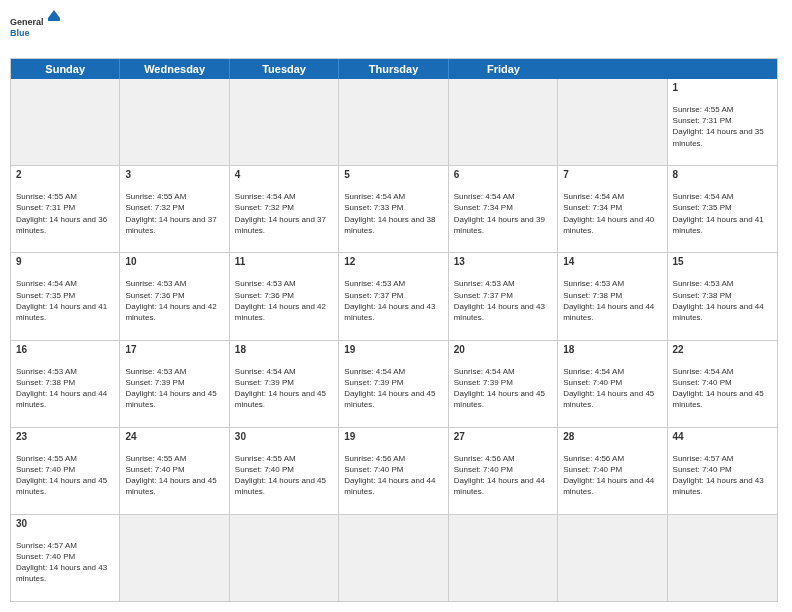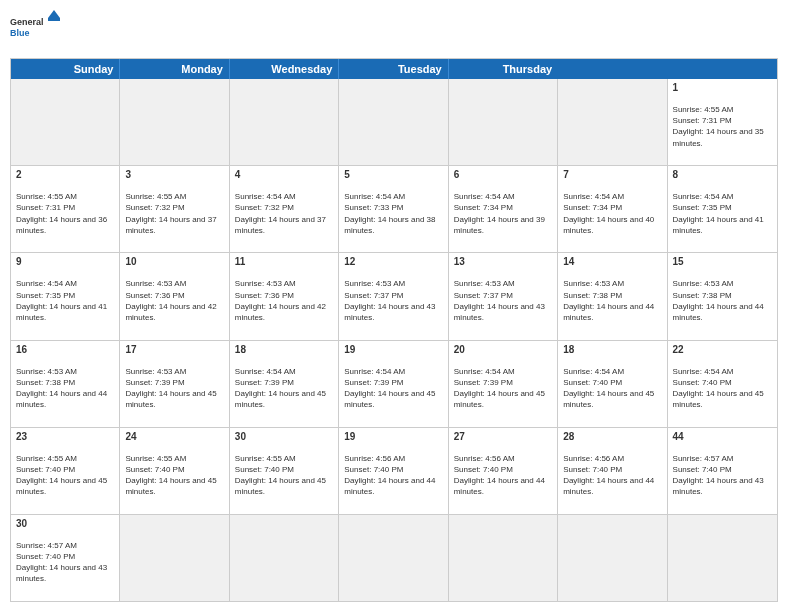--- a/index.html
+++ b/index.html
@@ -49,21 +49,21 @@
     .day-headers {
       display: grid;
       grid-template-columns: repeat(7, 1fr);
       background: #1a6bb5;
     }
     .day-header {
       color: #fff;
       font-size: 11px;
       font-weight: bold;
       padding: 4px 6px;
-      text-align: right;
+      text-align: center;
       border-right: 1px solid #3a8ad5;
     }
     .day-header:last-child {
       border-right: none;
     }
     .weeks {
       flex: 1;
       display: flex;
       flex-direction: column;
     }
@@ -119,24 +119,24 @@
 </div>
     <div class="title-block">
       <div class="month-year"></div>
       <div class="location"></div>
     </div>
   </div>
 
   <div class="calendar">
     <div class="day-headers">
     <div class="day-header">Sunday</div>
-        <div class="day-header">Monday</div>
         <div class="day-header">Wednesday</div>
         <div class="day-header">Tuesday</div>
         <div class="day-header">Thursday</div>
+        <div class="day-header">Friday</div>
       </div>
     <div class="weeks">
     <div class="week">
           <div class="day-cell empty"></div>
           <div class="day-cell empty"></div>
           <div class="day-cell empty"></div>
           <div class="day-cell empty"></div>
           <div class="day-cell empty"></div>
           <div class="day-cell empty"></div>
           <div class="day-cell">

